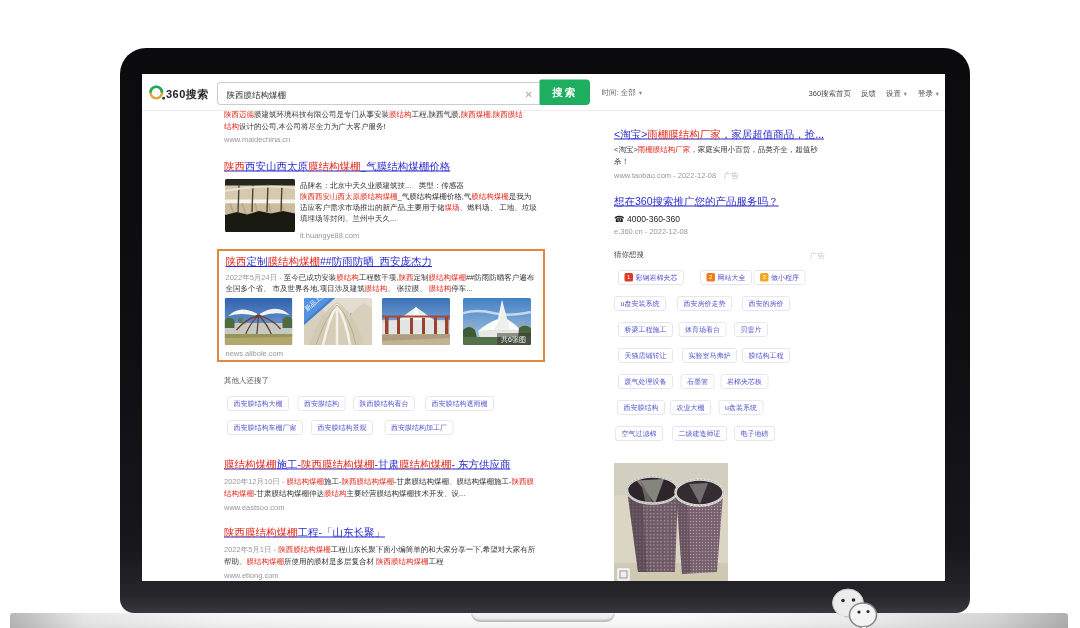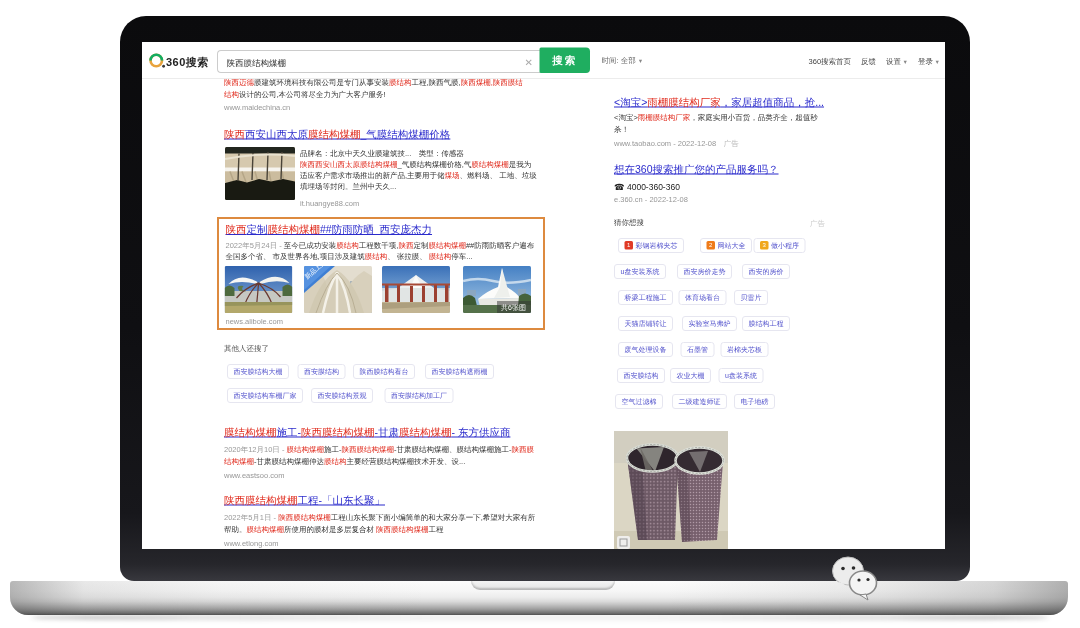--- a/index.html
+++ b/index.html
@@ -1,18 +1,18 @@
 <!DOCTYPE html>
 <html><head>
 <meta charset="utf-8">
 <style>
 * { margin:0; padding:0; box-sizing:border-box; }
 html,body { width:1080px; height:628px; background:#fff; overflow:hidden;
   font-family:"Liberation Sans", sans-serif; }
-#stage { position:relative; width:1080px; height:500px; }
+#stage { position:relative; width:1080px; height:500px;margin-top:32px; }
 
 
 #lid { position:absolute; left:120px; top:16px; width:850px; height:565px;
   background:linear-gradient(#0b0b0d,#0f0f12 55%,#17171b 88%,#26262b 97%,#38383e 100%);
   border-radius:26px 26px 14px 14px; }
 #screen { position:absolute; left:142px; top:42px; width:803px; height:507px;
   background:#fff; overflow:hidden; }
 #sc { position:absolute; left:0; top:0; width:1606px; height:1014px;
   transform:scale(.5); transform-origin:0 0; font-size:15px; color:#333; }
 #base { position:absolute; left:10px; top:581px; width:1058px; height:34px;

